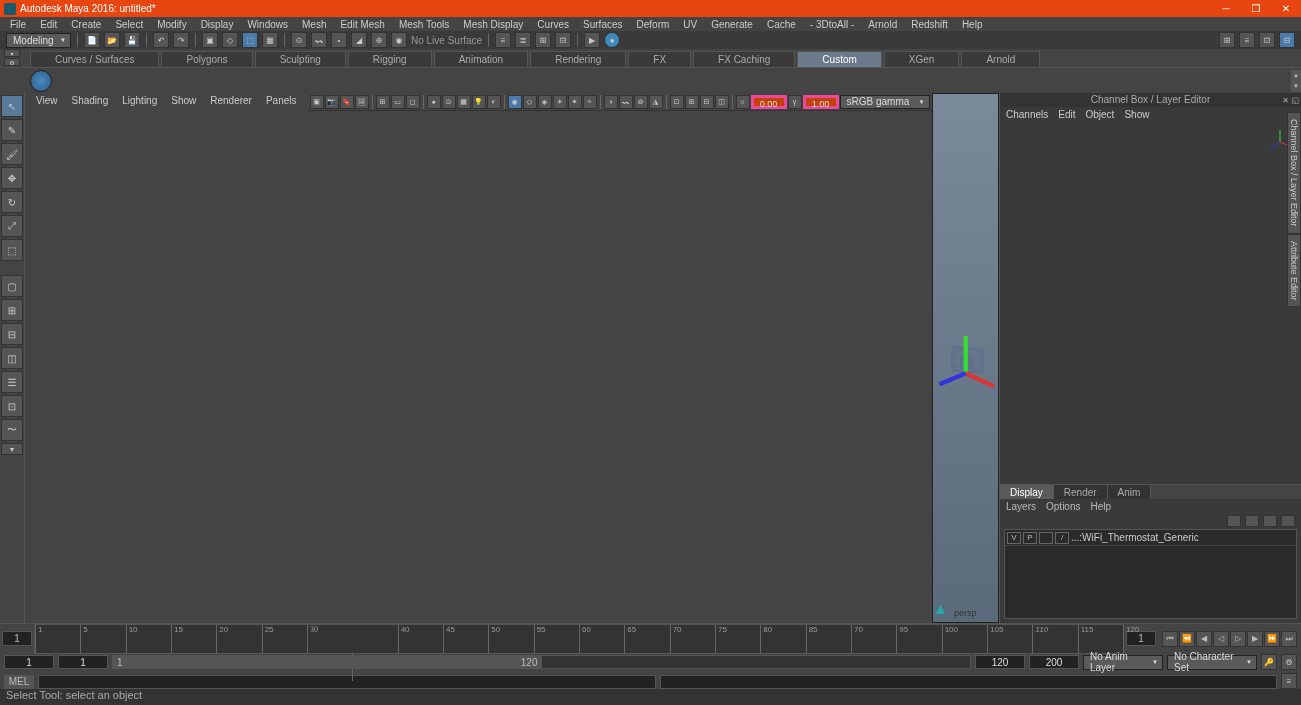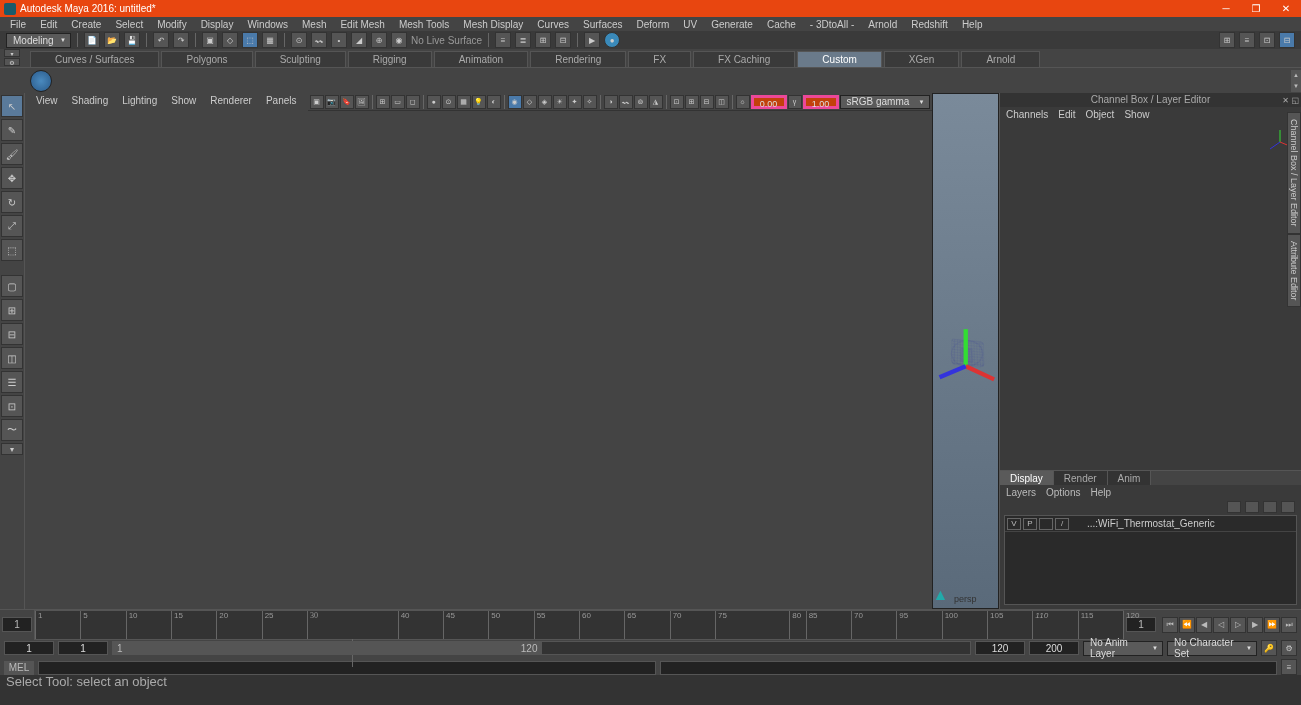--- a/index.html
+++ b/index.html
@@ -60,21 +60,21 @@
 .tick{position:absolute;top:0;height:100%;border-left:1px solid #666;font-size:8px;color:#999;padding-left:2px}
 .playback{display:flex;gap:1px;padding:0 4px}
 .pbtn{width:16px;height:16px;background:#555;border:1px solid #333;display:flex;align-items:center;justify-content:center;font-size:8px}
 .range{height:18px;background:#444;display:flex;align-items:center;padding:0 4px;gap:4px}
 .range .track{flex:1;height:14px;background:#333;border:1px solid #555;position:relative}
 .range .thumb{position:absolute;left:0;width:50%;height:100%;background:#555;display:flex;justify-content:space-between;align-items:center;padding:0 4px}
 .range input{width:50px;height:14px;background:#222;border:1px solid #555;color:#ddd;text-align:center}
 .cmdline{height:18px;background:#444;display:flex;align-items:flex-end;gap:4px;padding:0 4px}
 .cmdline .lbl{width:30px;text-align:center;background:#555;height:14px;line-height:14px}
 .cmdline .inp{flex:1;height:14px;background:#222;border:1px solid #555}
-.helpline{height:30px;background:#333;padding:0 6px;line-height:13px;color:#aaa;font-size:13px}
+.helpline{height:16px;background:#333;padding:0 6px;line-height:13px;color:#aaa;font-size:11px}
 </style>
 </head>
 <body>
 
 <div class="titlebar">
   <div class="icon"></div>
   <span>Autodesk Maya 2016: untitled*</span>
   <div class="spacer"></div>
   <div class="winbtn">─</div>
   <div class="winbtn">❐</div>
@@ -316,21 +316,21 @@
       <div class="lb"></div>
       <div class="lb"></div>
       <div class="lb"></div>
     </div>
     <div class="layers">
       <div class="layrow">
         <div class="c">V</div>
         <div class="c">P</div>
         <div class="c"></div>
         <div class="c">/</div>
-        <span style="color:#ccc;margin-left:16px">...:WiFi_Thermostat_Generic</span>
+        <span style="color:#ccc;margin-left:0">...:WiFi_Thermostat_Generic</span>
       </div>
     </div>
   </div>
 </div>
 
 <div class="sidetabs">
   <div class="sidetab">Channel Box / Layer Editor</div>
   <div class="sidetab">Attribute Editor</div>
 </div>
 
@@ -346,21 +346,21 @@
       <div class="tick" style="left: 25%; font-family: Liberation Serif, serif;">30</div>
       <div class="tick" style="left: 29.1667%; margin-top: 28px;">35</div>
       <div class="tick" style="left: 33.3333%;">40</div>
       <div class="tick" style="left: 37.5%;">45</div>
       <div class="tick" style="left: 41.6667%;">50</div>
       <div class="tick" style="left: 45.8333%;">55</div>
       <div class="tick" style="left: 50%;">60</div>
       <div class="tick" style="left: 54.1667%;">65</div>
       <div class="tick" style="left: 58.3333%;">70</div>
       <div class="tick" style="left: 62.5%;">75</div>
-      <div class="tick" style="left: 66.6667%; margin-left: 29px;">80</div>
+      <div class="tick" style="left: 66.6667%;">80</div>
       <div class="tick" style="left: 70.8333%;">85</div>
       <div class="tick" style="left: 75%;">70</div>
       <div class="tick" style="left: 79.1667%;">95</div>
       <div class="tick" style="left: 83.3333%;">100</div>
       <div class="tick" style="left: 87.5%;">105</div>
       <div class="tick" style="left: 91.6667%; font-style: italic;">110</div>
       <div class="tick" style="left: 95.8333%;">115</div>
       <div class="tick" style="left: 100%;">120</div>
     </div>
   <div class="tlnum">1</div>

